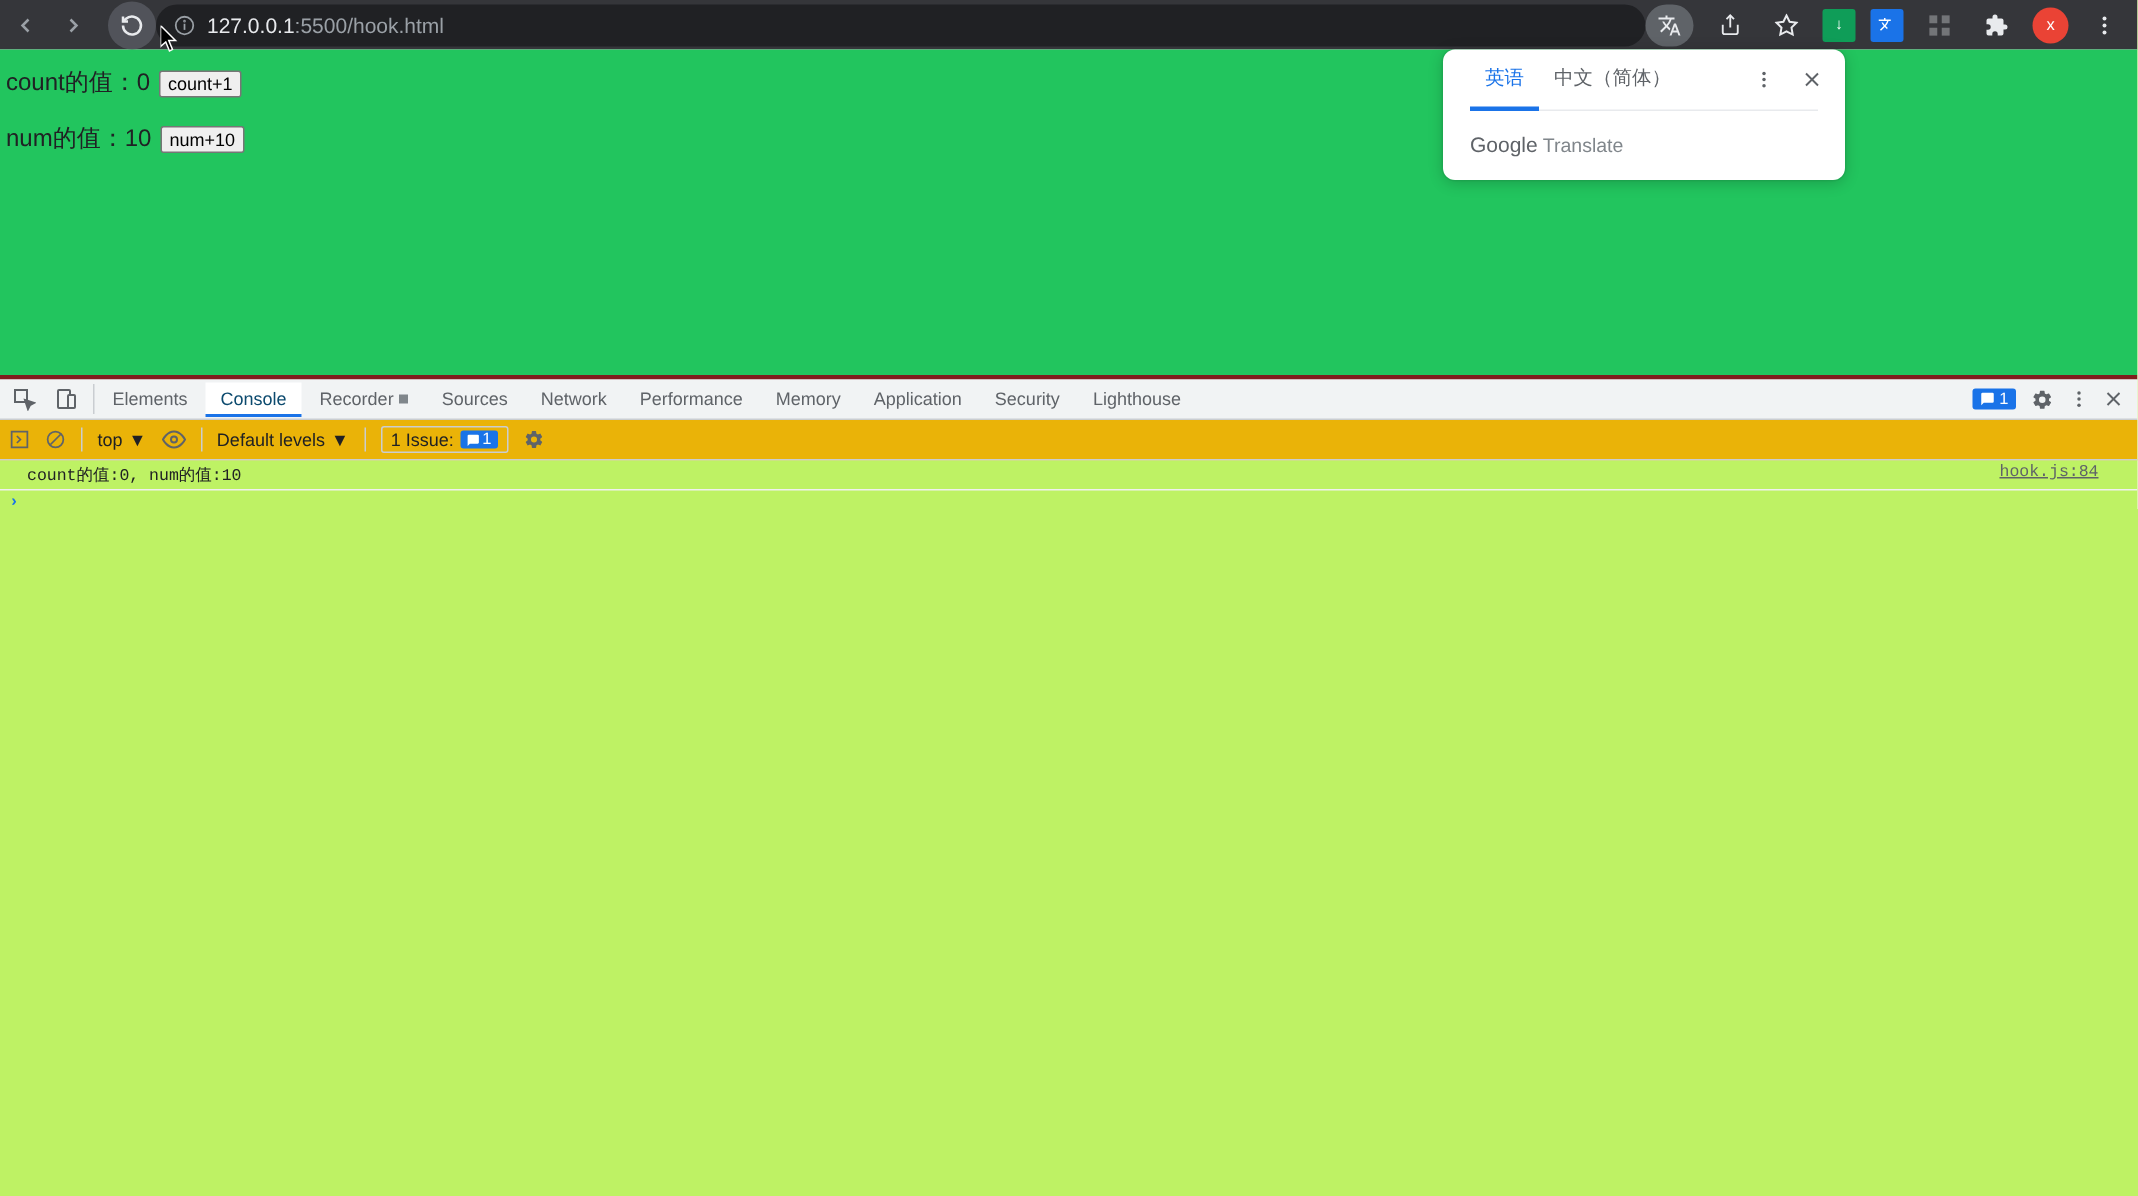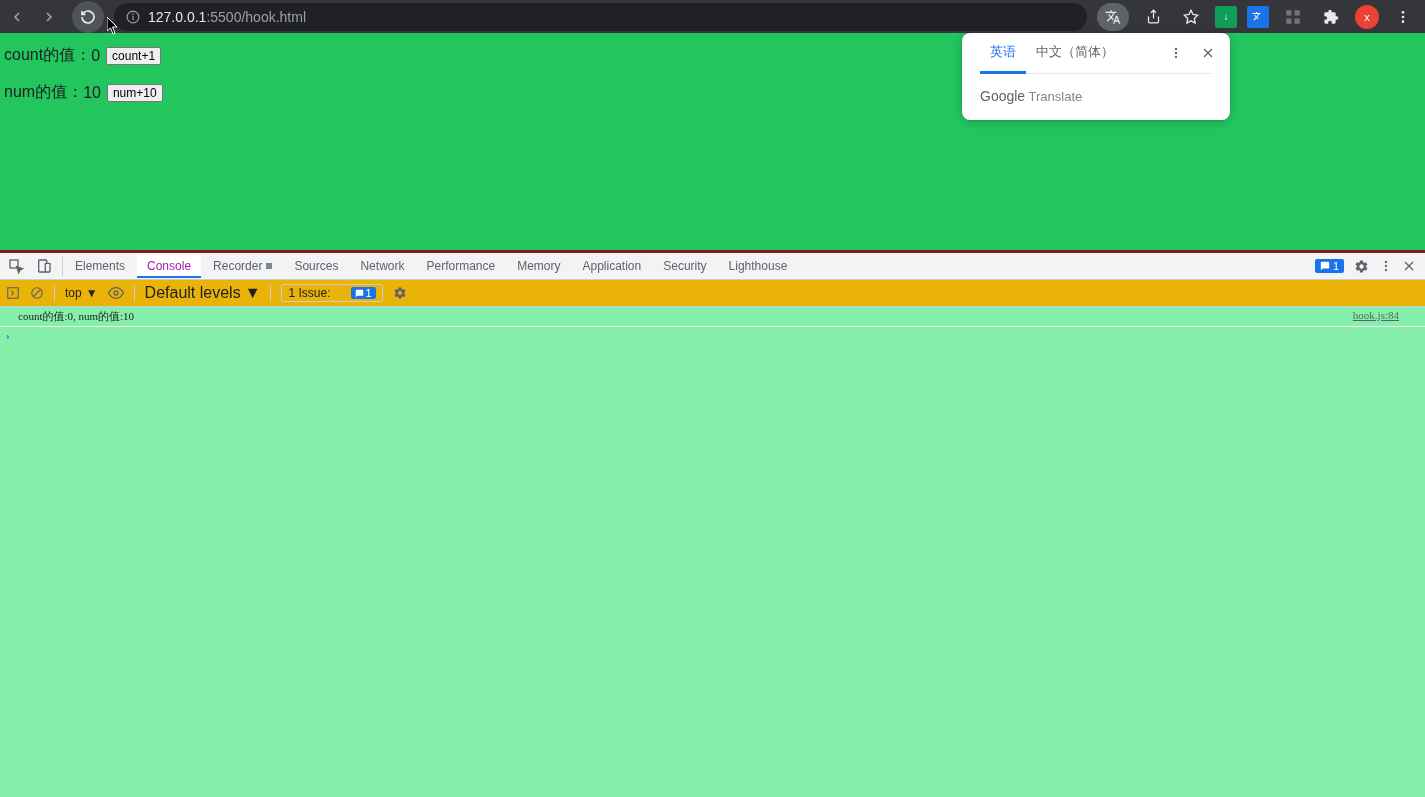--- a/index.html
+++ b/index.html
@@ -1,19 +1,19 @@
 <!DOCTYPE html>
 <html><head>
   <meta charset="utf-8">
   <style>
     * { margin: 0; padding: 0; box-sizing: border-box; }
     body { font-family: -apple-system, BlinkMacSystemFont, "Segoe UI", Arial, sans-serif; font-size: 13px; color: #202124; background: #fff; width: 1425px; height: 797px; overflow: hidden; position: relative; }
 
     
-    .chrome-bar { height: 33px; background: #35363a; display: flex; align-items: center; padding: 0 8px; gap: 10px; }
+    .chrome-bar { height: 33px; background: #35363a; display: flex; align-items: center; padding: 0 8px; }
     .nav-buttons { display: flex; align-items: center; gap: 14px; }
     .nav-btn { width: 18px; height: 18px; display: flex; align-items: center; justify-content: center; color: #9aa0a6; cursor: pointer; }
     .reload-circle { width: 32px; height: 32px; border-radius: 50%; background: #51535a; display: flex; align-items: center; justify-content: center; }
     .url-bar { flex: 1; height: 28px; background: #202124; border-radius: 14px; display: flex; align-items: center; padding: 0 12px; gap: 8px; color: #e8eaed; font-size: 14px; }
     .url-info-icon { color: #9aa0a6; }
     .url-dim { color: #9aa0a6; }
     .toolbar-icons { display: flex; align-items: center; gap: 10px; }
     .tb-icon { width: 28px; height: 28px; display: flex; align-items: center; justify-content: center; color: #e8eaed; border-radius: 4px; }
     .tb-icon.pill { background: #5f6368; border-radius: 14px; width: 32px; }
     .tb-icon.blue { background: #1a73e8; width: 22px; height: 22px; border-radius: 2px; }
@@ -38,36 +38,36 @@
     .tp-google { font-size: 14px; color: #5f6368; font-family: "Product Sans", Arial; }
     .tp-google .g1 { font-weight: 500; }
     .tp-translate { font-size: 13px; color: #80868b; }
 
     
     .devtools { border-top: 3px solid #7f1d1d; background: #f1f3f4; display: flex; flex-direction: column; height: calc(797px - 33px - 217px); }
     .dt-tabs { height: 27px; background: #f1f3f4; border-bottom: 1px solid #cacdd1; display: flex; align-items: center; padding: 0 6px; gap: 2px; }
     .dt-inspect { display: flex; gap: 8px; padding-right: 8px; border-right: 1px solid #cacdd1; }
     .dt-inspect-btn { width: 20px; height: 20px; display: flex; align-items: center; justify-content: center; color: #5f6368; cursor: pointer; }
     .dt-tab { padding: 4px 10px; font-size: 12px; color: #5f6368; cursor: pointer; display:flex; align-items:center; gap:4px; }
-    .dt-tab.active { color: #a21caf; border-bottom: 2px solid #1a73e8; margin-bottom: -1px; padding-bottom: 3px; background:#fff; }
+    .dt-tab.active { color: #0c4a6e; border-bottom: 2px solid #1a73e8; margin-bottom: -1px; padding-bottom: 3px; background:#fff; }
     .dt-tabs-right { margin-left: auto; display: flex; align-items: center; gap: 10px; padding-right: 4px; }
     .dt-badge { background: #1a73e8; color: #fff; font-size: 11px; padding: 1px 5px; border-radius: 2px; display:flex; align-items:center; gap:3px; }
     .dt-gear { color: #5f6368; cursor: pointer; }
     .recorder-dot { width:6px; height:6px; background:#80868b; display:inline-block; }
 
     .dt-console-bar { height: 27px; background: #eab308; border-bottom: 1px solid #cacdd1; display: flex; align-items: center; padding: 0 6px; gap: 10px; }
     .cb-btn { color: #5f6368; cursor: pointer; display: flex; align-items: center; justify-content: center; }
     .cb-sep { width: 1px; height: 16px; background: #cacdd1; }
     .cb-context { font-size: 12px; color: #202124; display: flex; align-items: center; gap: 4px; cursor: pointer; }
     .cb-filter { flex: 1; border: none; font-size: 12px; padding: 2px 4px; outline: none; color:#5f6368; background:transparent; }
-    .cb-levels { font-size: 16px; color: #202124; display: flex; align-items: center; gap: 4px; cursor: pointer; }
-    .cb-issue { font-size: 12px; display: flex; align-items: center; gap: 20px; border:1px solid #cacdd1; padding:1px 6px; border-radius:2px; cursor:pointer; }
+    .cb-levels { font-size: 12px; color: #202124; display: flex; align-items: center; gap: 4px; cursor: pointer; }
+    .cb-issue { font-size: 12px; display: flex; align-items: center; gap: 4px; border:1px solid #cacdd1; padding:1px 6px; border-radius:2px; cursor:pointer; }
     .cb-issue-badge { background:#1a73e8; color:#fff; padding:0 4px; border-radius:2px; font-size:11px; display:flex; align-items:center; gap:2px;}
 
-    .dt-console-body { flex: 1; background: #86efac; font-family: Liberation Serif, serif; font-size: 11px; overflow: auto; }
+    .dt-console-body { flex: 1; background: #bef264; font-family: Liberation Mono, monospace; font-size: 11px; overflow: auto; }
     .log-row { display: flex; padding: 2px 6px 2px 18px; border-bottom: 1px solid #f0f0f0; }
     .log-msg { flex: 1; color: #202124; white-space: pre; }
     .log-src { color: #5f6368; text-decoration: underline; cursor: pointer; padding-right: 20px; }
     .prompt-row { display: flex; padding: 2px 6px; align-items: center; gap: 10px; }
     .prompt-chevron { color: #1a73e8; font-weight: bold; }
 
     svg { display: block; }
   </style>
 </head>
 <body>

